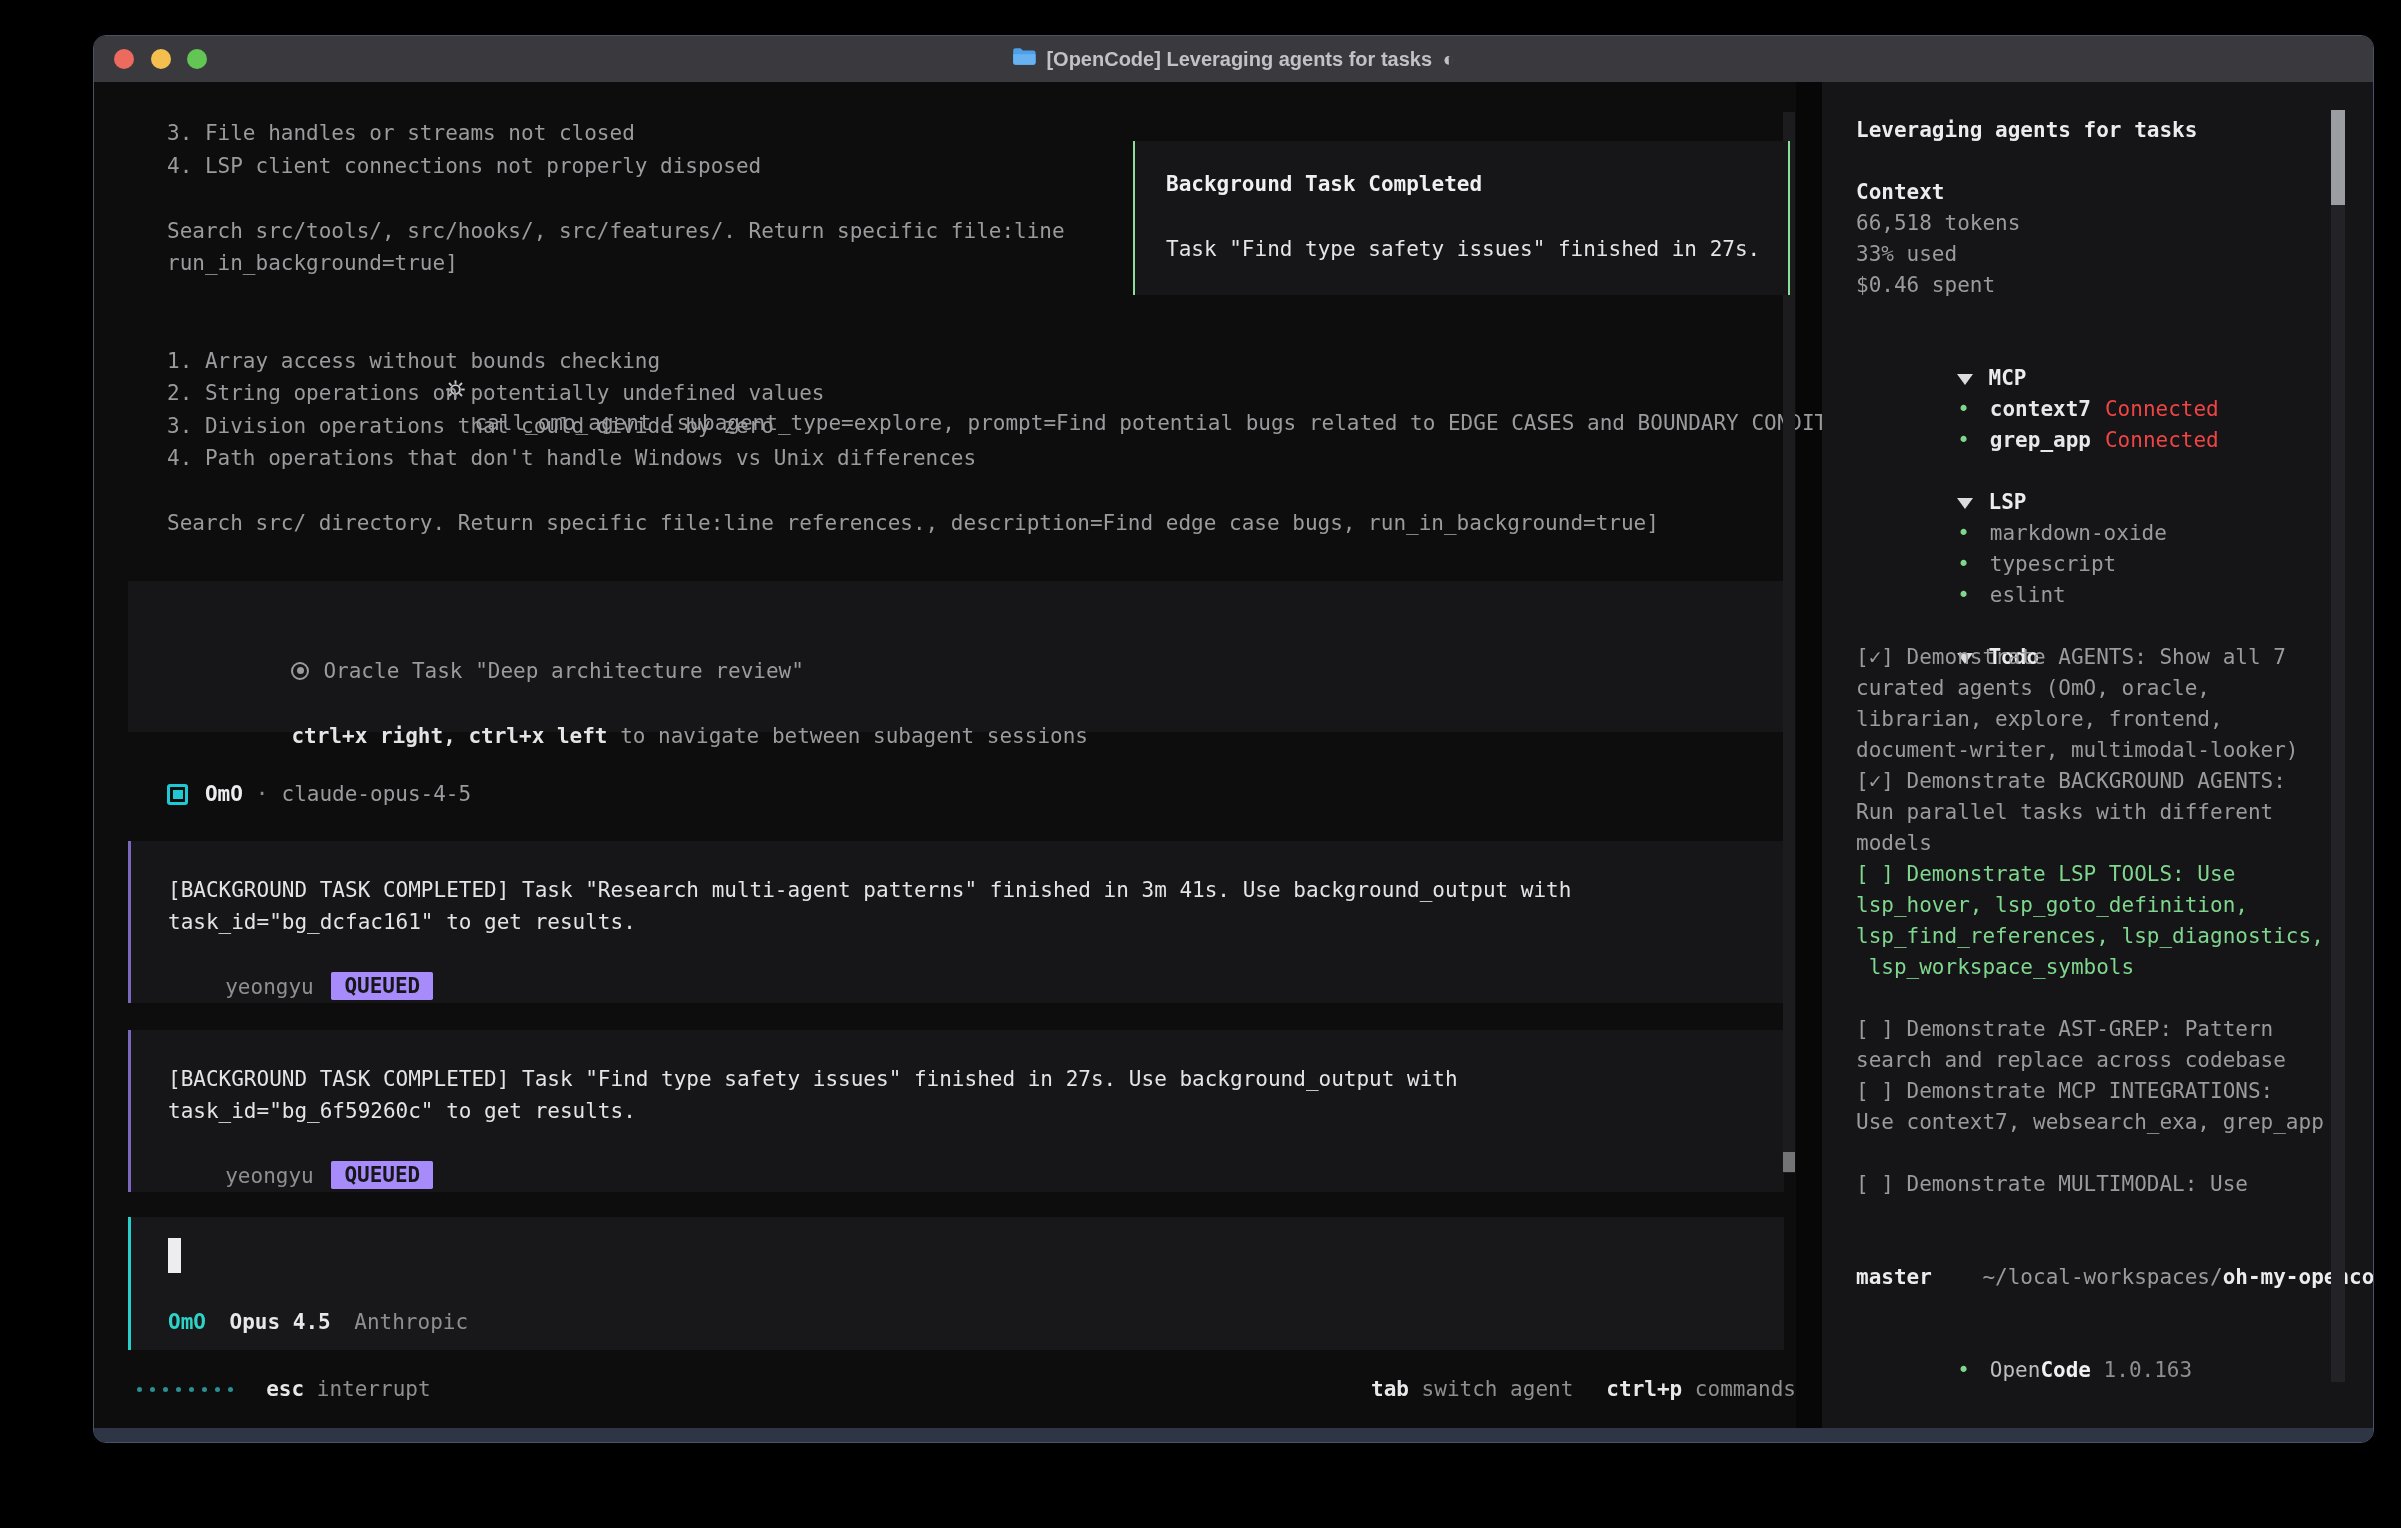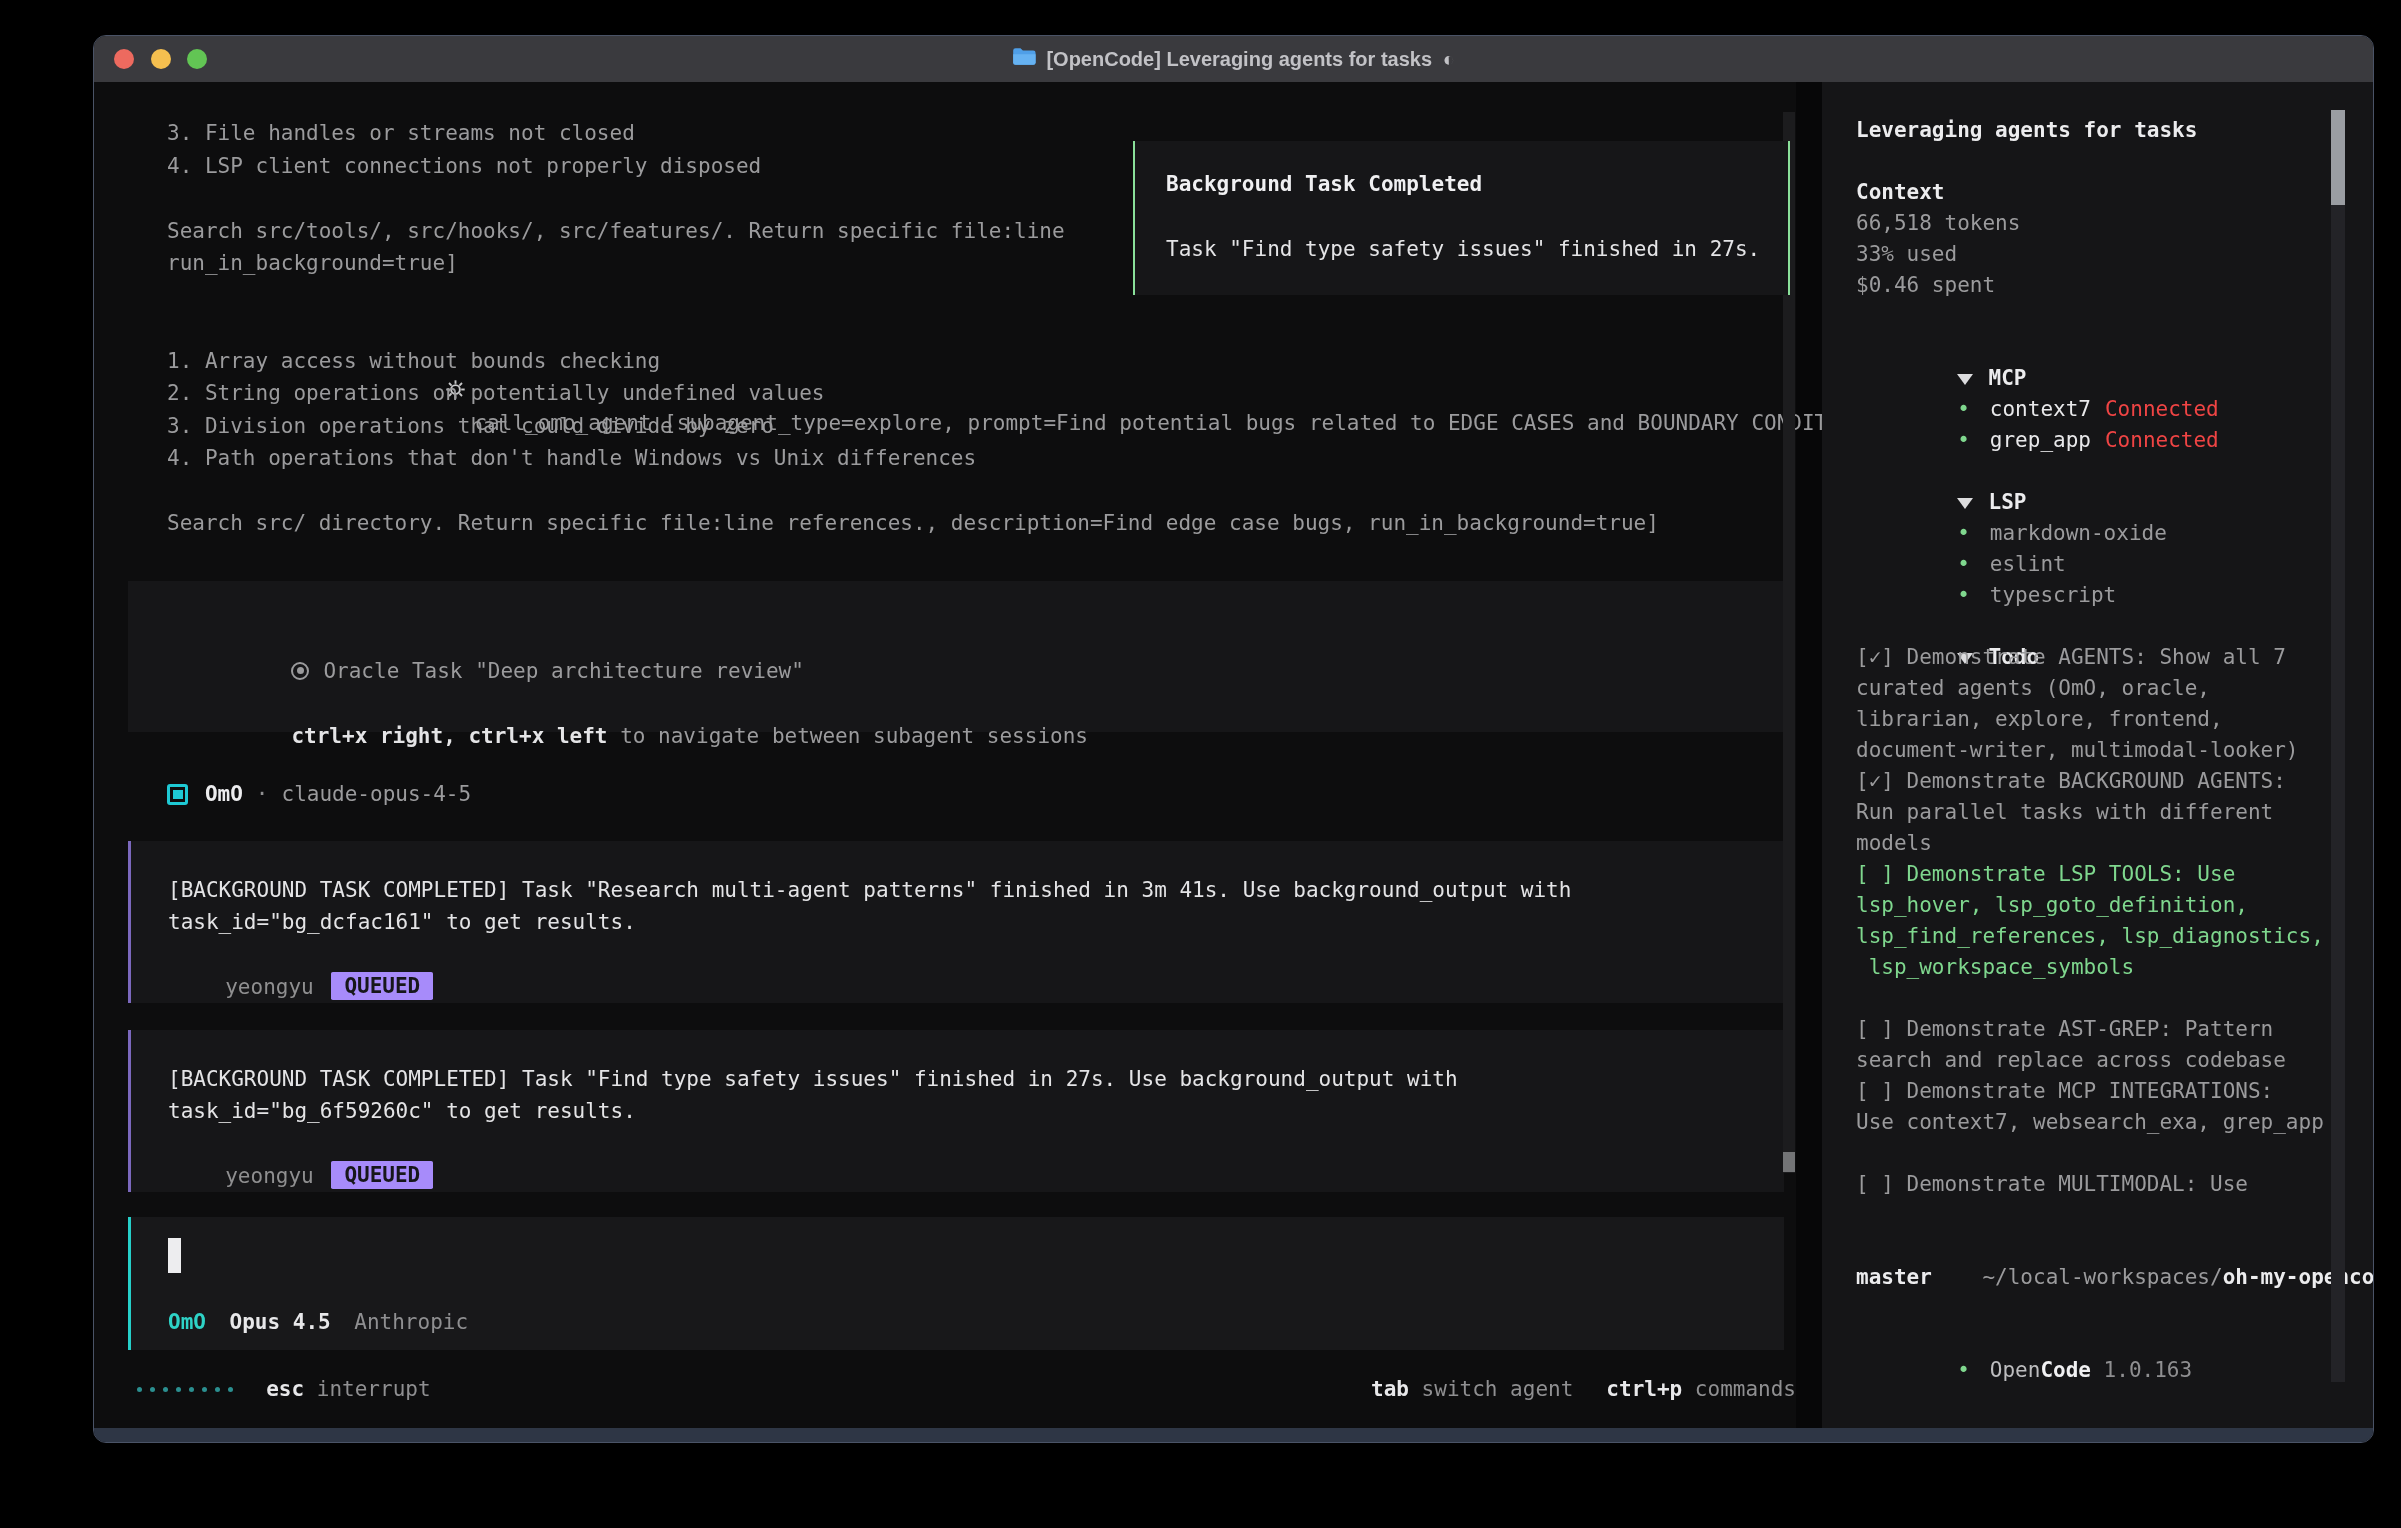--- a/index.html
+++ b/index.html
@@ -75,21 +75,21 @@
   .main-scroll .thumb{position:absolute;left:0;top:1040px;width:11.8px;height:20.7px;background:#737476;}
   
   .sidebar{position:absolute;left:1728px;top:0;right:0;bottom:0;background:#151517;box-sizing:border-box;
     padding:33px 0 2px 34px;font-size:21px;}
   .s-line{line-height:31px;height:31px;white-space:pre;color:#9b9b9d;}
   .s-gap{height:31px;}
   .s-title{color:#ececee;font-weight:700;}
   .tri{display:inline-block;width:0;height:0;border-left:8.3px solid transparent;
     border-right:8.3px solid transparent;border-top:11.2px solid #dcdcde;margin-right:15.4px;}
   .g-dot{color:#7fd78e;margin-right:20px;}
-  .mcp-name{color:#e8e8ea;font-weight:400;margin-right:14px;}
+  .mcp-name{color:#e8e8ea;font-weight:700;margin-right:14px;}
   .s-grey{color:#ef4444;}
   .todo-done .s-line,.todo-pending .s-line{color:#9b9b9d;}
   .todo-current .s-line{color:#7fd78e;}
   .ws-prefix{color:#9b9b9d}.ws-repo{color:#ececee;font-weight:700}.ws-branch{color:#ececee;font-weight:700}
   .ver-prefix{color:#bdbdbf}.ver-bold{color:#f0f0f2;font-weight:700}.ver-num{color:#8f8f91}
   .side-scroll{position:absolute;left:2237px;top:28px;width:13.6px;height:1272px;background:#232327;z-index:3;}
   .side-scroll .thumb{position:absolute;left:0;top:0;width:13.6px;height:95px;background:#9a9da2;}
   
   .bottombar{height:14px;background:#2e3645;flex:0 0 auto;}
 </style>
@@ -252,24 +252,24 @@
       </div>
       <div class="s-gap"></div>
 
       <div class="s-line">
         <span class="tri"></span><span class="s-title">LSP</span>
       </div>
       <div class="s-line">
         <span class="g-dot">•</span><span>markdown-oxide</span>
       </div>
       <div class="s-line">
+        <span class="g-dot">•</span><span>typescript</span>
+      </div>
+      <div class="s-line">
         <span class="g-dot">•</span><span>eslint</span>
-      </div>
-      <div class="s-line">
-        <span class="g-dot">•</span><span>typescript</span>
       </div>
       <div class="s-gap"></div>
 
       <div class="s-line">
         <span class="tri"></span><span class="s-title">Todo</span>
       </div>
       <div class="todo-done">
         <div class="s-line">[✓] Demonstrate AGENTS: Show all 7</div>
         <div class="s-line">curated agents (OmO, oracle,</div>
         <div class="s-line">librarian, explore, frontend,</div>

